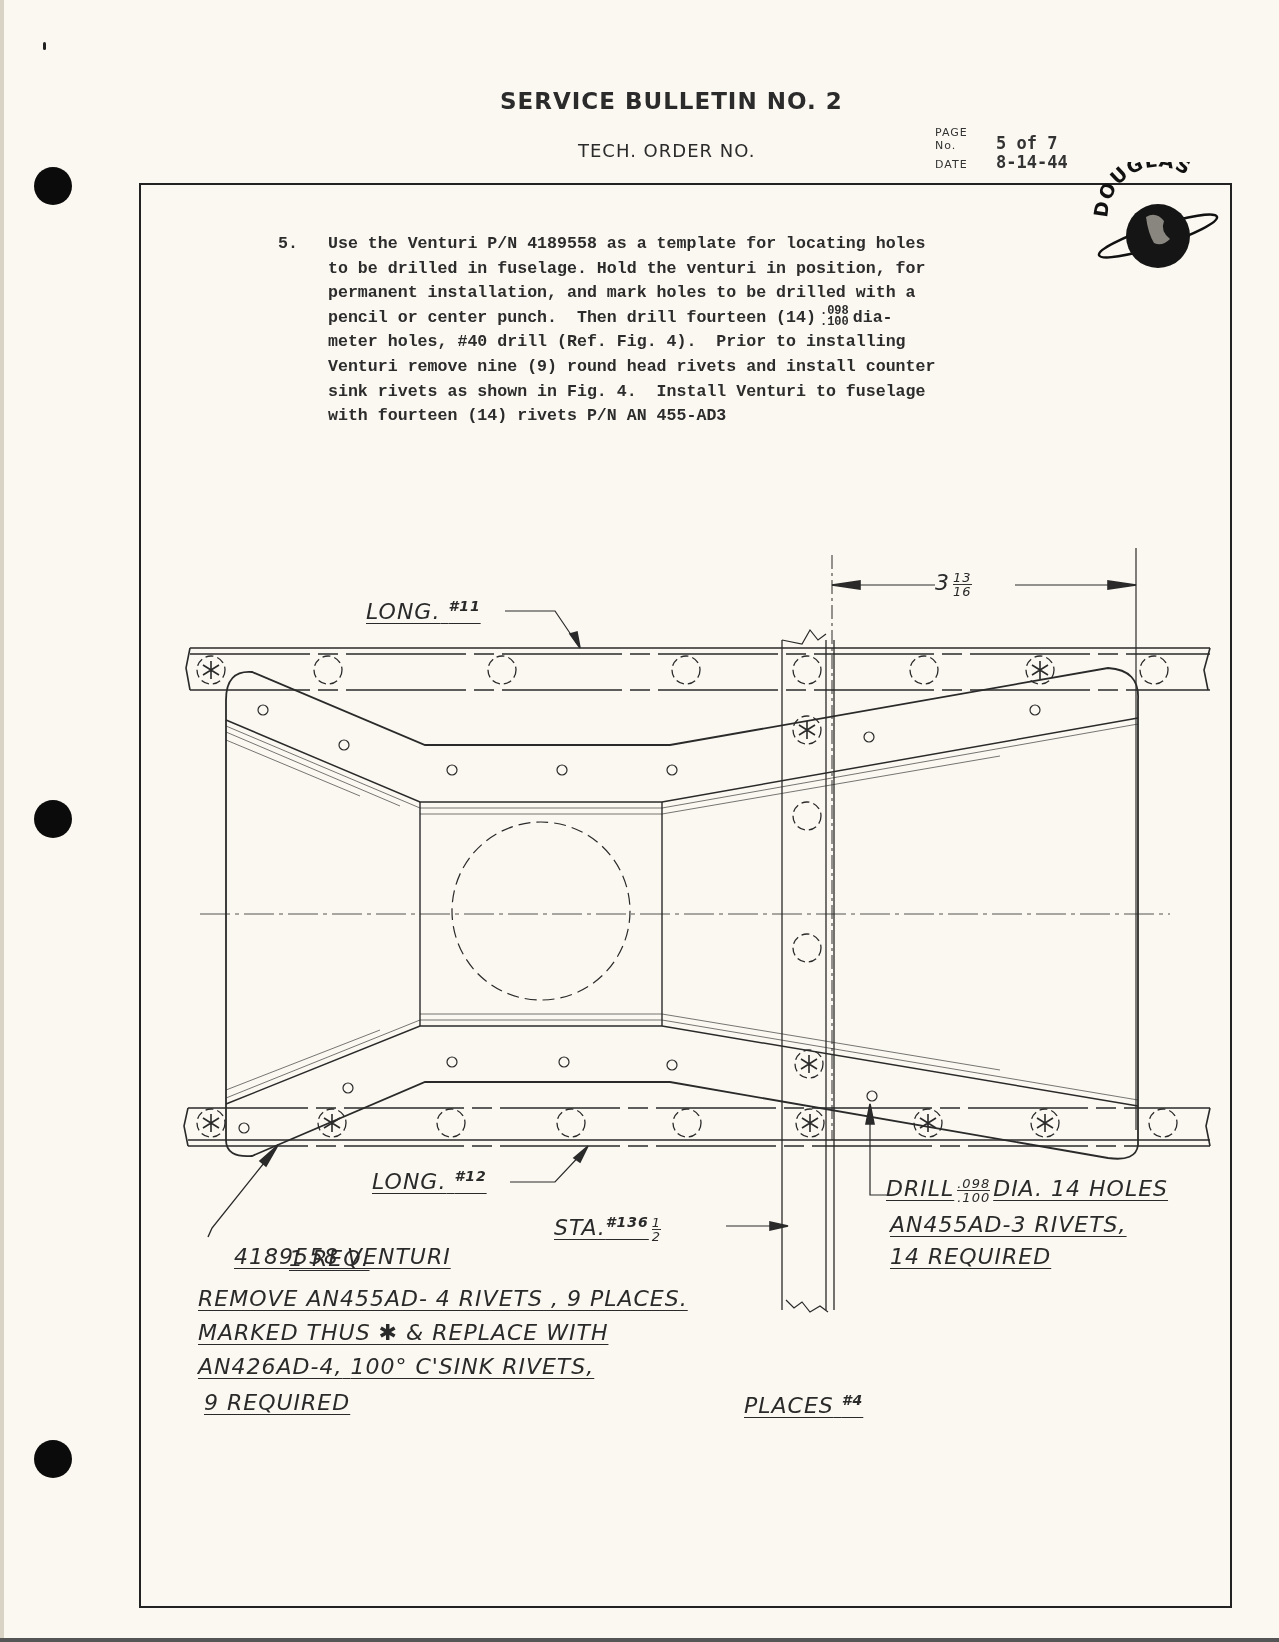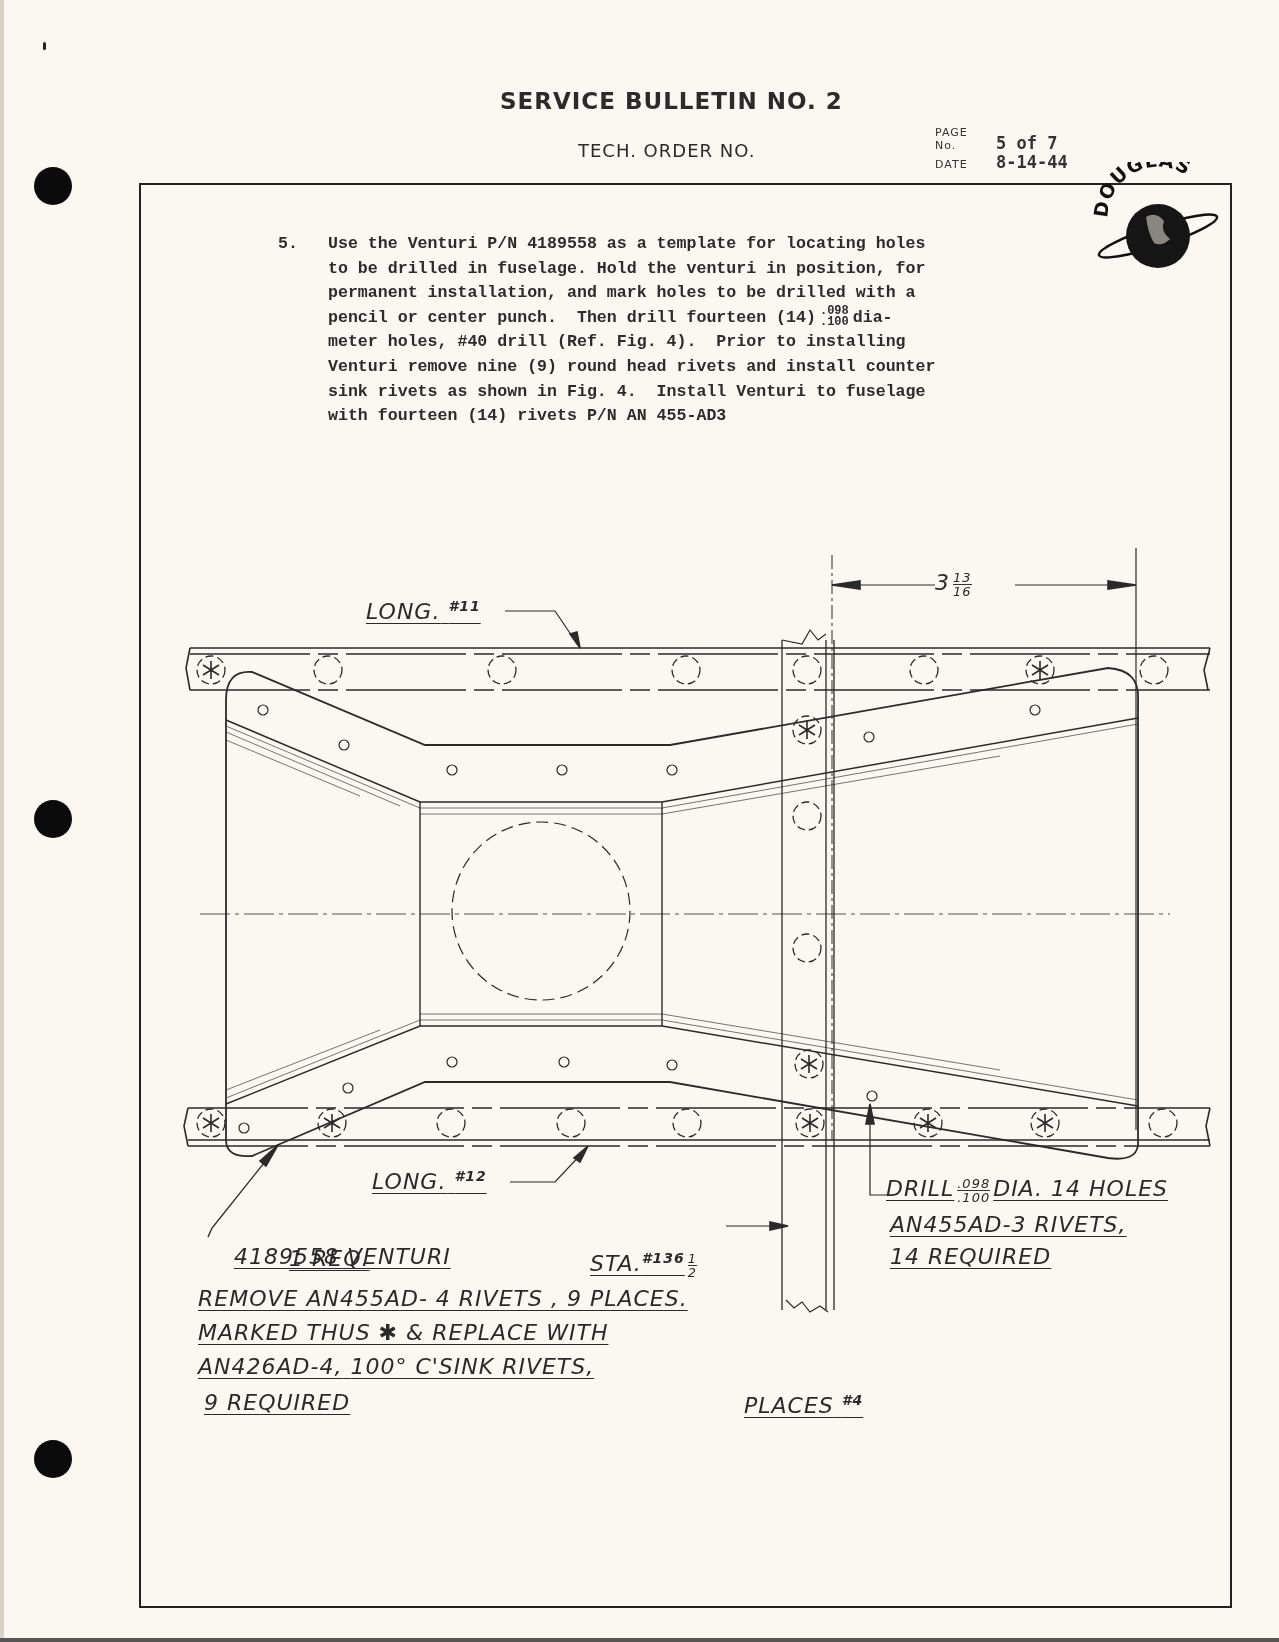--- a/index.html
+++ b/index.html
@@ -240,21 +240,21 @@
 
 <div class="hw big" style="left:935px; top:570px; text-decoration:none;"><span>3</span><span class="hfrac"><span class="top">13</span><span>16</span></span></div>
 
 <div class="hw big" style="left:366px; top:598px;"><span>LONG.</span> <span class="sup">#11</span></div>
 
 <div class="hw big" style="left:372px; top:1168px;"><span>LONG.</span> <span class="sup">#12</span></div>
 
 <div class="hw big" style="left:234px; top:1244px;font-style:italic;">4189558 VENTURI</div>
 <div class="hw big" style="left:289px; top:1246px;">1 REQ.</div>
 
-<div class="hw big" style="left:590px; top:1214px;margin-top:36px;"><span>STA.</span><span class="sup">#136</span><span class="hfrac"><span class="top">1</span><span>2</span></span></div>
+<div class="hw big" style="left:554px; top:1214px;"><span>STA.</span><span class="sup">#136</span><span class="hfrac"><span class="top">1</span><span>2</span></span></div>
 
 <div class="hw big" style="left:886px; top:1176px;"><span>DRILL</span><span class="hfrac"><span class="top">.098</span><span>.100</span></span><span>DIA. 14 HOLES</span></div>
 <div class="hw big" style="left:890px; top:1212px;">AN455AD-3 RIVETS,</div>
 <div class="hw big" style="left:890px; top:1244px;">14 REQUIRED</div>
 
 <div class="hw big" style="left:198px; top:1286px;">REMOVE AN455AD- 4 RIVETS , 9 PLACES.</div>
 <div class="hw big" style="left:198px; top:1320px;">MARKED THUS ✱ &amp; REPLACE WITH</div>
 <div class="hw big" style="left:198px; top:1354px;"><span>AN426AD-4,</span> <span>100° C'SINK RIVETS,</span></div>
 <div class="hw big" style="left:204px; top:1390px;">9 REQUIRED</div>
 

